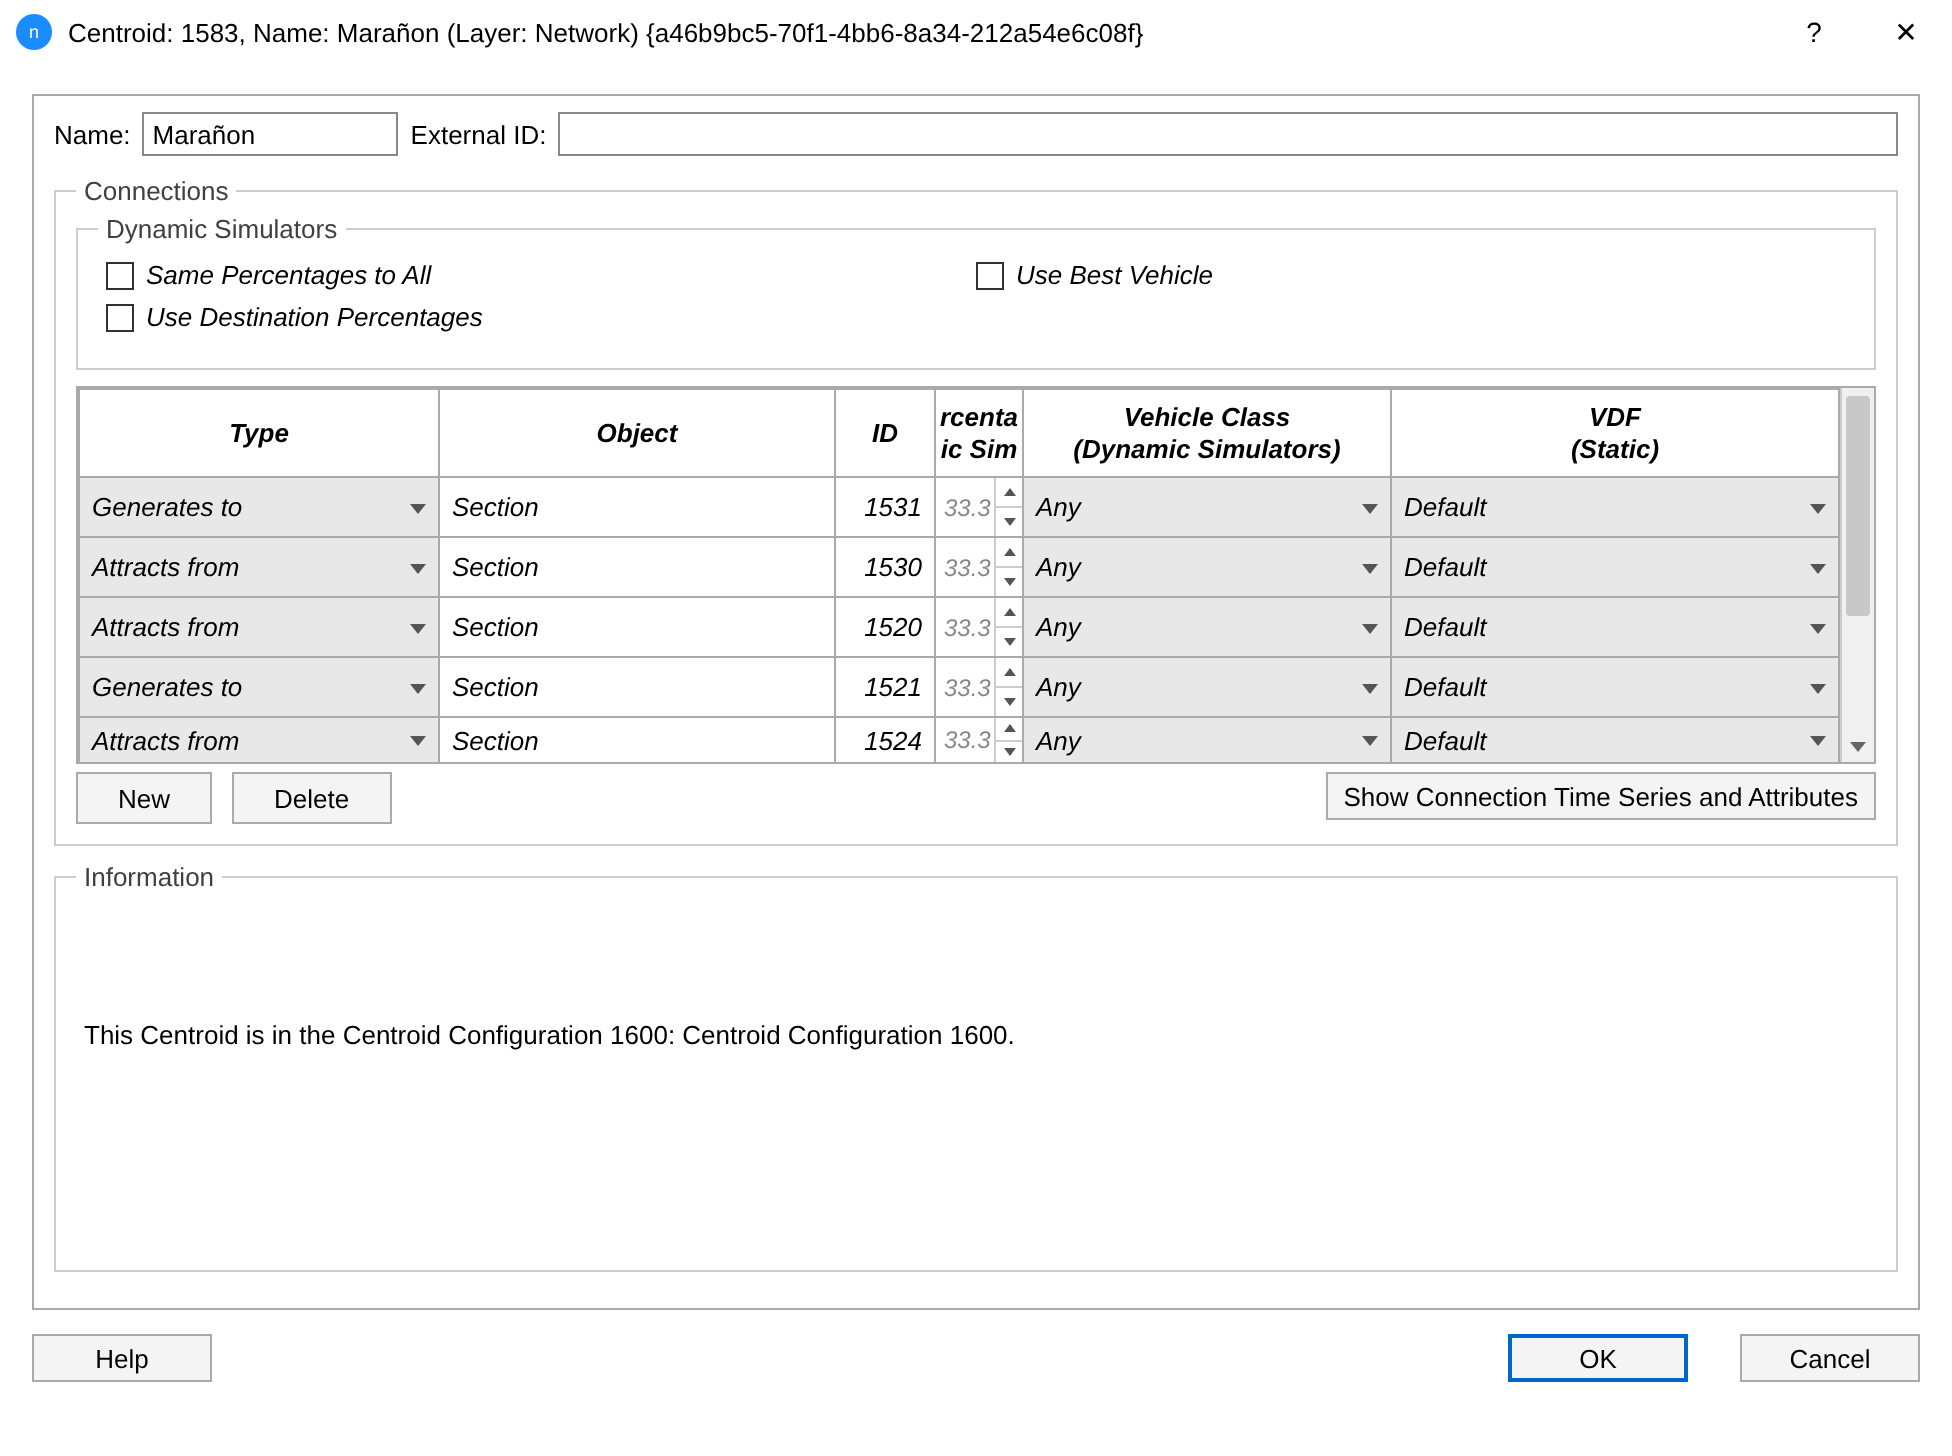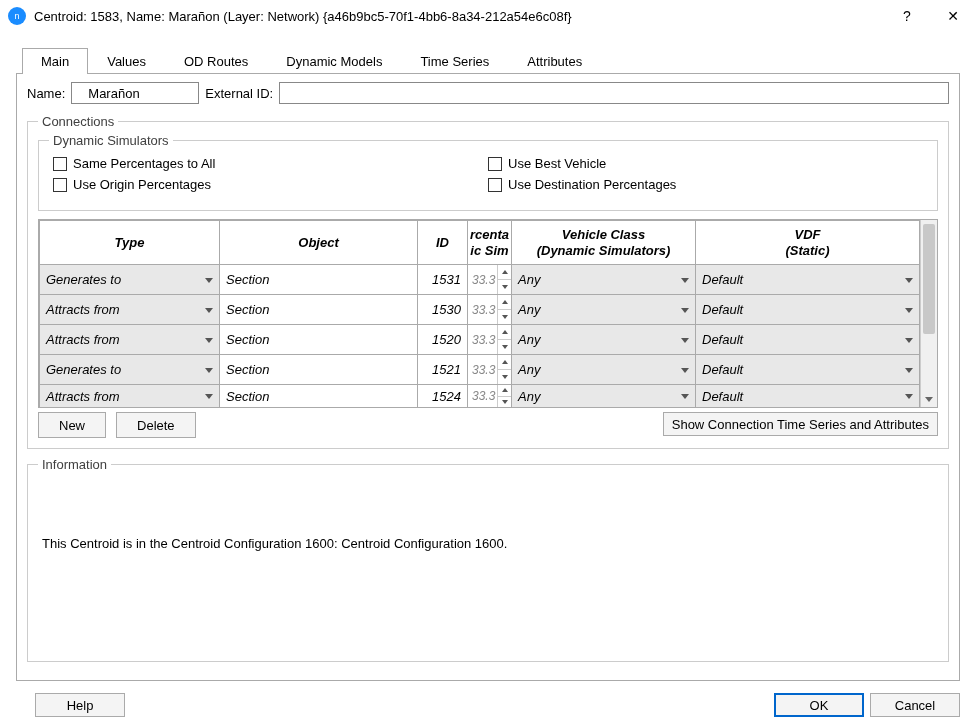--- a/index.html
+++ b/index.html
@@ -15,30 +15,30 @@
 .content { padding: 16px 16px 10px 16px; display: flex; flex-direction: column; height: calc(728px - 32px); }
 
 .tabs { display: flex; padding-left: 6px; position: relative; z-index: 2; }
 .tab { padding: 5px 18px 5px 18px; border: 1px solid transparent; border-bottom: none; font-size: 13px; cursor: pointer; position: relative; }
 .tab.active { border-color: #aaa; background: #fff; z-index: 3; }
 .tab.active::after { content: ""; position: absolute; left: 0; right: 0; bottom: -1px; height: 1px; background: #fff; }
 .tabpanel { border: 1px solid #aaa; margin-top: -1px; height: 608px; padding: 8px 10px 10px 10px; display: flex; flex-direction: column; }
 
 .row-name { display: flex; align-items: center; gap: 6px; margin-bottom: 10px; }
 .row-name label { font-size: 13px; }
-.row-name input[type="text"] { border: 1px solid #888; height: 22px; padding: 2px 16px; font-size: 13px; }
+.row-name input[type="text"] { border: 1px solid #888; height: 22px; padding: 2px 4px; font-size: 13px; }
 .row-name .name-input { width: 128px; }
 .row-name .ext-input { flex: 1; }
 
 fieldset { border: 1px solid #ccc; padding: 4px 10px 10px 10px; margin-bottom: 8px; }
 fieldset > legend { font-size: 13px; padding: 0 4px; color: #404040; }
 .fs-connections { flex-shrink: 0; }
 
 .sim-checks { display: grid; grid-template-columns: 1fr 1fr; row-gap: 6px; padding: 4px 4px 8px 4px; }
-.sim-check { display: flex; align-items: center; gap: 6px; font-size: 13px; }
+.sim-check { display: flex; align-items: center; gap: 6px; font-size: 13px; font-style: italic; }
 .sim-check .box { width: 14px; height: 14px; border: 1px solid #333; }
 
 .table-wrap { border: 1px solid #aaa; position: relative; display: flex; }
 .table-inner { flex: 1; overflow: hidden; }
 table { border-collapse: collapse; width: 100%; table-layout: fixed; font-style: italic; }
 th, td { border: 1px solid #aaa; font-size: 13px; padding: 0; overflow: hidden; white-space: nowrap; }
 th { background: #fff; font-weight: bold; text-align: center; height: 44px; vertical-align: middle; line-height: 1.2; }
 td { height: 30px; }
 .col-type { width: 180px; }
 .col-object { width: 198px; }
@@ -71,21 +71,21 @@
 .vscroll .arr.bot::before { border-top: 5px solid #666; }
 
 .conn-btns { display: flex; margin-top: 4px; }
 .conn-btns .btn { border: 1px solid #aaa; background: #f4f4f4; height: 24px; padding: 12px 20px; display: flex; align-items: center; justify-content: center; font-size: 13px; margin-right: 10px; }
 .conn-btns .spacer { flex: 1; }
 .conn-btns .btn.long { padding: 0 8px; margin-right: 0; }
 
 .fs-info { flex: 1; display: flex; flex-direction: column; }
 .info-body { flex: 1; padding: 60px 4px 4px 4px; font-size: 13px; }
 
-.footer { display: flex; padding-top: 12px; gap: 6px; margin-left: 19px; }
+.footer { display: flex; padding-top: 12px; gap: 26px; }
 .footer .spacer { flex: 1; }
 .footer .fbtn { border: 1px solid #aaa; background: #f4f4f4; height: 24px; width: 90px; display: flex; align-items: center; justify-content: center; font-size: 13px; }
 .footer .fbtn.primary { border: 2px solid #0066cc; width: 90px; }
 </style>
 </head>
 <body>
 
 <div class="titlebar">
   <div class="app-icon">
     <svg viewBox="0 0 12 12">
@@ -93,28 +93,20 @@
       </svg>
   </div>
   <div class="title-text">Centroid: 1583, Name: Marañon (Layer: Network) {a46b9bc5-70f1-4bb6-8a34-212a54e6c08f}</div>
   <div class="win-btns">
     <div class="win-btn">?</div>
     <div class="win-btn">✕</div>
   </div>
 </div>
 
 <div class="content">
-  <div class="tabs">
-    <div class="tab active">Main</div>
-    <div class="tab">Values</div>
-    <div class="tab">OD Routes</div>
-    <div class="tab">Dynamic Models</div>
-    <div class="tab">Time Series</div>
-    <div class="tab">Attributes</div>
-  </div>
 
   <div class="tabpanel">
 
     <div class="row-name">
       <label>Name:</label>
       <input type="text" class="name-input" value="Marañon" style="">
       <label>External ID:</label>
       <input type="text" class="ext-input" value="" style="">
     </div>
 
@@ -124,24 +116,20 @@
       <fieldset>
         <legend>Dynamic Simulators</legend>
         <div class="sim-checks">
           <div class="sim-check">
               <span class="box"></span>
               <span>Same Percentages to All</span>
             </div>
           <div class="sim-check">
               <span class="box"></span>
               <span>Use Best Vehicle</span>
-            </div>
-          <div class="sim-check">
-              <span class="box"></span>
-              <span>Use Origin Percentages</span>
             </div>
           <div class="sim-check">
               <span class="box"></span>
               <span>Use Destination Percentages</span>
             </div>
         </div>
       </fieldset>
 
       <div class="table-wrap">
         <div class="table-inner">

